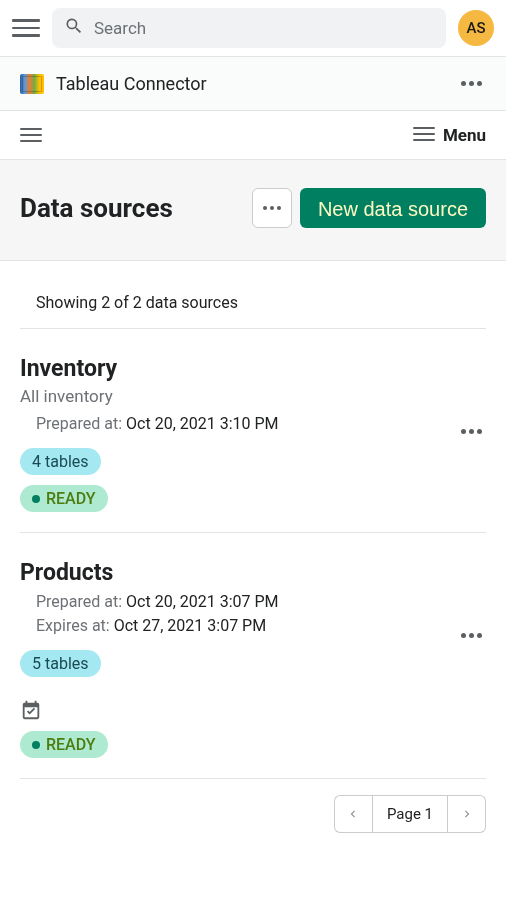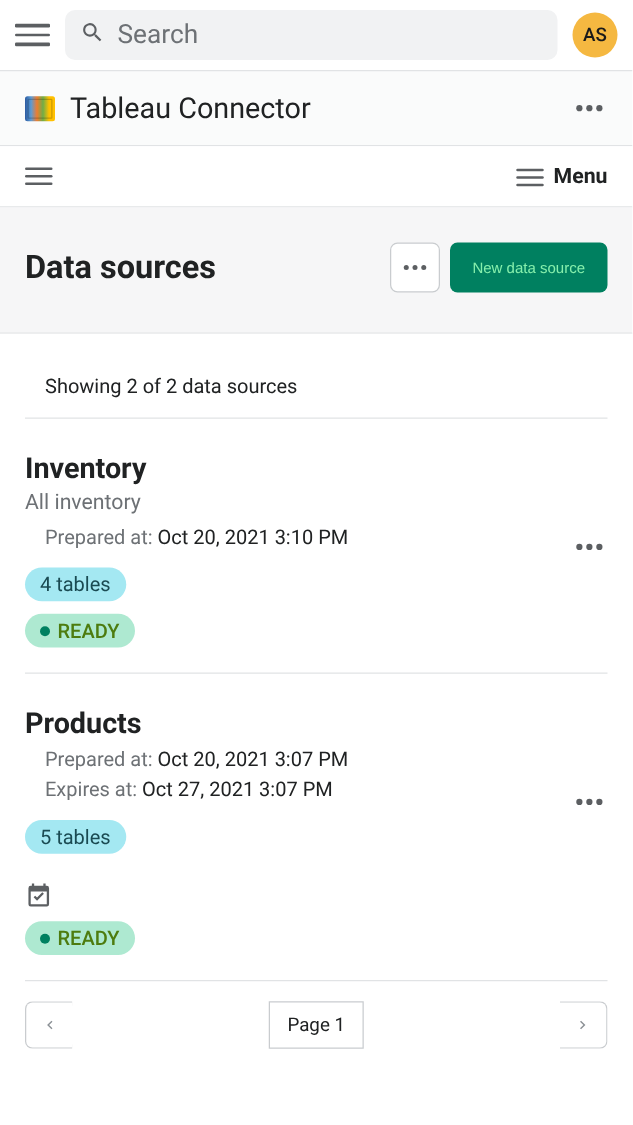--- a/index.html
+++ b/index.html
@@ -47,21 +47,21 @@
       gap: 10px;
       height: 40px;
     }
     .search-icon svg {
       width: 20px;
       height: 20px;
       fill: #5c5f62;
     }
     .search-text {
       color: #6d7175;
-      font-size: 21px;
+      font-size: 17px;
     }
     .avatar {
       width: 36px;
       height: 36px;
       border-radius: 50%;
       background: #f5b841;
       color: #1a1a1a;
       display: flex;
       align-items: center;
       justify-content: center;
@@ -87,21 +87,21 @@
     }
     .connector-icon::after {
       content: '';
       position: absolute;
       inset: 2px;
       border: 1px solid rgba(0,0,0,0.2);
       border-radius: 1px;
     }
     .connector-title {
       flex: 1;
-      font-size: 23px;
+      font-size: 18px;
       font-weight: 400;
       color: #202223;
     }
     .more-dots {
       display: flex;
       gap: 3px;
       padding: 4px;
       cursor: pointer;
     }
     .more-dots span {
@@ -113,21 +113,21 @@
     .secondary-nav {
       display: flex;
       align-items: center;
       justify-content: space-between;
       padding: 14px 20px;
       border-bottom: 1px solid #e1e3e5;
       background: #fff;
     }
     .menu-toggle {
       display: flex;
-      align-items: flex-end;
+      align-items: flex-start;
       gap: 8px;
       cursor: pointer;
     }
     .menu-toggle .hamburger {
       width: 22px;
       height: 18px;
       gap: 4px;
     }
     .menu-toggle .hamburger span {
       height: 2px;
@@ -168,25 +168,25 @@
       cursor: pointer;
     }
     .btn-more span {
       width: 4px;
       height: 4px;
       background: #5c5f62;
       border-radius: 50%;
     }
     .btn-primary {
       background: #008060;
-      color: #86efac;
+      color: #fef9c3;
       border: none;
       padding: 10px 18px;
       border-radius: 6px;
-      font-size: 12px;
+      font-size: 20px;
       font-weight: 500;
       cursor: pointer;
       height: 40px;
       text-align: right;
     }
     .content {
       padding: 24px 20px;
       background: #fff;
     }
     .showing-text {
@@ -273,21 +273,21 @@
       color: #5c5f62;
     }
     .schedule-icon svg {
       width: 100%;
       height: 100%;
       fill: currentColor;
     }
     .pagination {
       display: flex;
       align-items: center;
-      justify-content: space-between;
+      justify-content: flex-end;
       gap: 0;
       margin-top: 12px;
     }
     .page-btn {
       width: 38px;
       height: 38px;
       border: 1px solid #c9cccf;
       background: #fff;
       display: flex;
       align-items: center;

